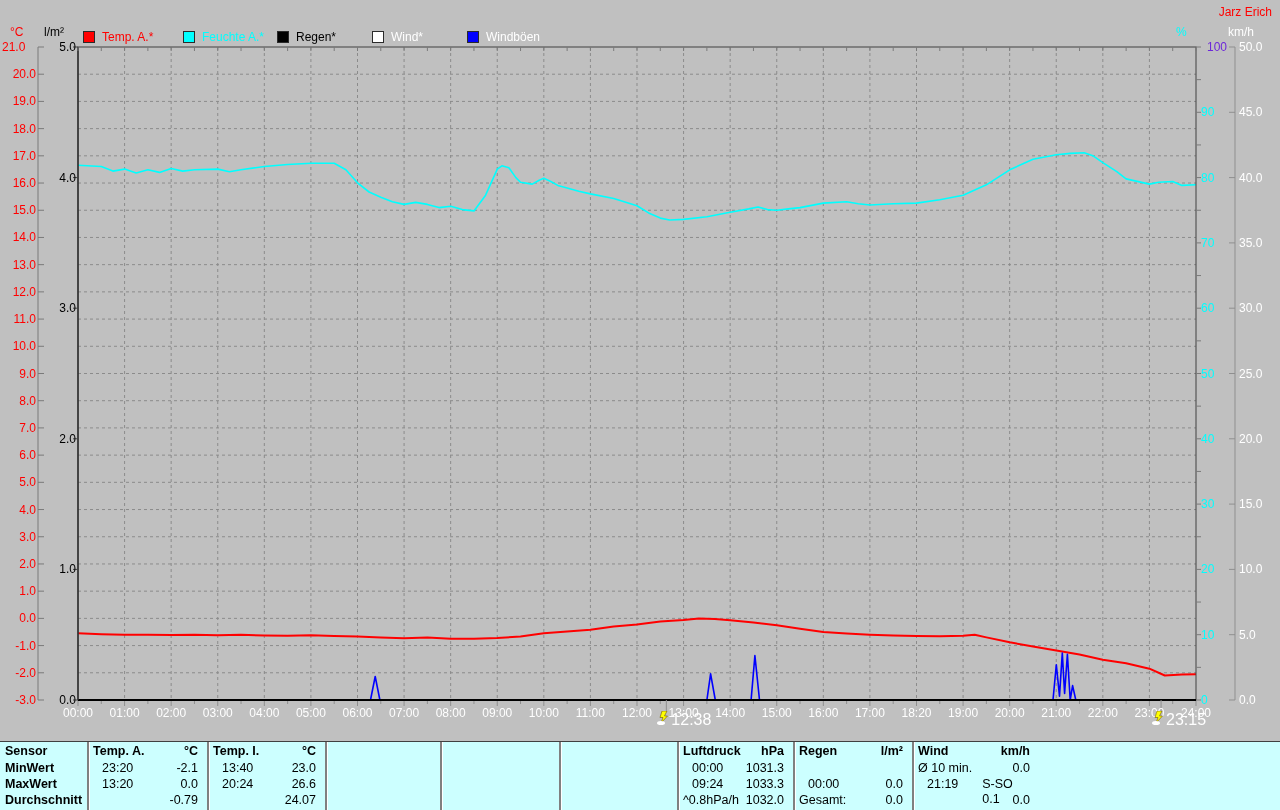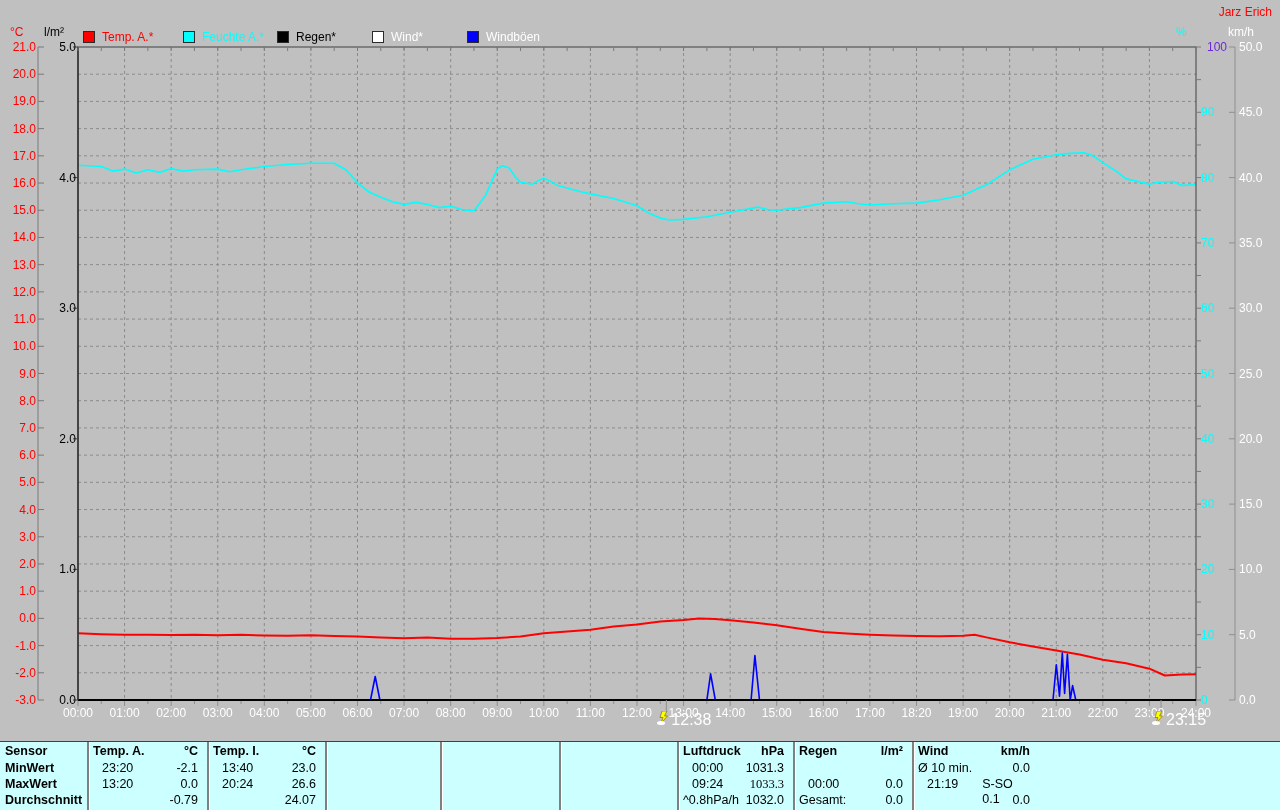--- a/index.html
+++ b/index.html
@@ -275,21 +275,21 @@
       <line x1="1229" y1="308.2" x2="1235" y2="308.2" stroke="#8f8f8f" stroke-width="1"></line>
       <line x1="1229" y1="242.9" x2="1235" y2="242.9" stroke="#8f8f8f" stroke-width="1"></line>
       <line x1="1229" y1="177.6" x2="1235" y2="177.6" stroke="#8f8f8f" stroke-width="1"></line>
       <line x1="1229" y1="112.3" x2="1235" y2="112.3" stroke="#8f8f8f" stroke-width="1"></line>
       <line x1="1229" y1="47" x2="1235" y2="47" stroke="#8f8f8f" stroke-width="1"></line>
       <line x1="666.3475" y1="700" x2="666.3475" y2="711" stroke="#8f8f8f" stroke-width="1"></line>
       <line x1="1161.0625" y1="700" x2="1161.0625" y2="711" stroke="#8f8f8f" stroke-width="1"></line>
     </svg>
 
   <div id="labels">
-      <div class="axlabel" style="left: 2px; width: 34px; text-align: right; top: 40px; color: rgb(255, 0, 0);">21.0</div>
+      <div class="axlabel" style="left: 2px; width: 34px; text-align: left; top: 40px; color: rgb(255, 0, 0);">21.0</div>
       <div class="axlabel" style="left: 2px; width: 34px; text-align: right; top: 67.2083px; color: rgb(255, 0, 0);">20.0</div>
       <div class="axlabel" style="left: 2px; width: 34px; text-align: right; top: 94.4167px; color: rgb(255, 0, 0);">19.0</div>
       <div class="axlabel" style="left: 2px; width: 34px; text-align: right; top: 121.625px; color: rgb(255, 0, 0);">18.0</div>
       <div class="axlabel" style="left: 2px; width: 34px; text-align: right; top: 148.833px; color: rgb(255, 0, 0);">17.0</div>
       <div class="axlabel" style="left: 2px; width: 34px; text-align: right; top: 176.042px; color: rgb(255, 0, 0);">16.0</div>
       <div class="axlabel" style="left: 2px; width: 34px; text-align: right; top: 203.25px; color: rgb(255, 0, 0);">15.0</div>
       <div class="axlabel" style="left: 2px; width: 34px; text-align: right; top: 230.458px; color: rgb(255, 0, 0);">14.0</div>
       <div class="axlabel" style="left: 2px; width: 34px; text-align: right; top: 257.667px; color: rgb(255, 0, 0);">13.0</div>
       <div class="axlabel" style="left: 2px; width: 34px; text-align: right; top: 284.875px; color: rgb(255, 0, 0);">12.0</div>
       <div class="axlabel" style="left: 2px; width: 34px; text-align: right; top: 312.083px; color: rgb(255, 0, 0);">11.0</div>
@@ -485,21 +485,21 @@
       <div class="trow b" style="left: 680px; width: 109px; top: 2px; text-align: center;">
         <span style="padding-left: 3px;">Luftdruck</span>
         <span style="padding-right: 5px;">hPa</span>
       </div>
       <div class="trow" style="left: 680px; width: 109px; top: 19px;">
         <span style="padding-left: 12px;">00:00</span>
         <span style="padding-right: 5px;">1031.3</span>
       </div>
       <div class="trow" style="left: 680px; width: 109px; top: 35px;">
         <span style="padding-left: 12px;">09:24</span>
-        <span style="padding-right: 5px; font-family: Liberation Serif, serif;">1033.3</span>
+        <span style="padding-right: 5px;">1033.3</span>
       </div>
       <div class="trow" style="left: 680px; width: 109px; top: 51px;">
         <span style="padding-left: 3px;">^0.8hPa/h</span>
         <span style="padding-right: 5px;">1032.0</span>
       </div>
       <div class="trow b" style="left: 796px; width: 112px; top: 2px;">
         <span style="padding-left: 3px;">Regen</span>
         <span style="padding-right: 5px;">l/m²</span>
       </div>
       <div class="trow" style="left: 796px; width: 112px; top: 19px;">

